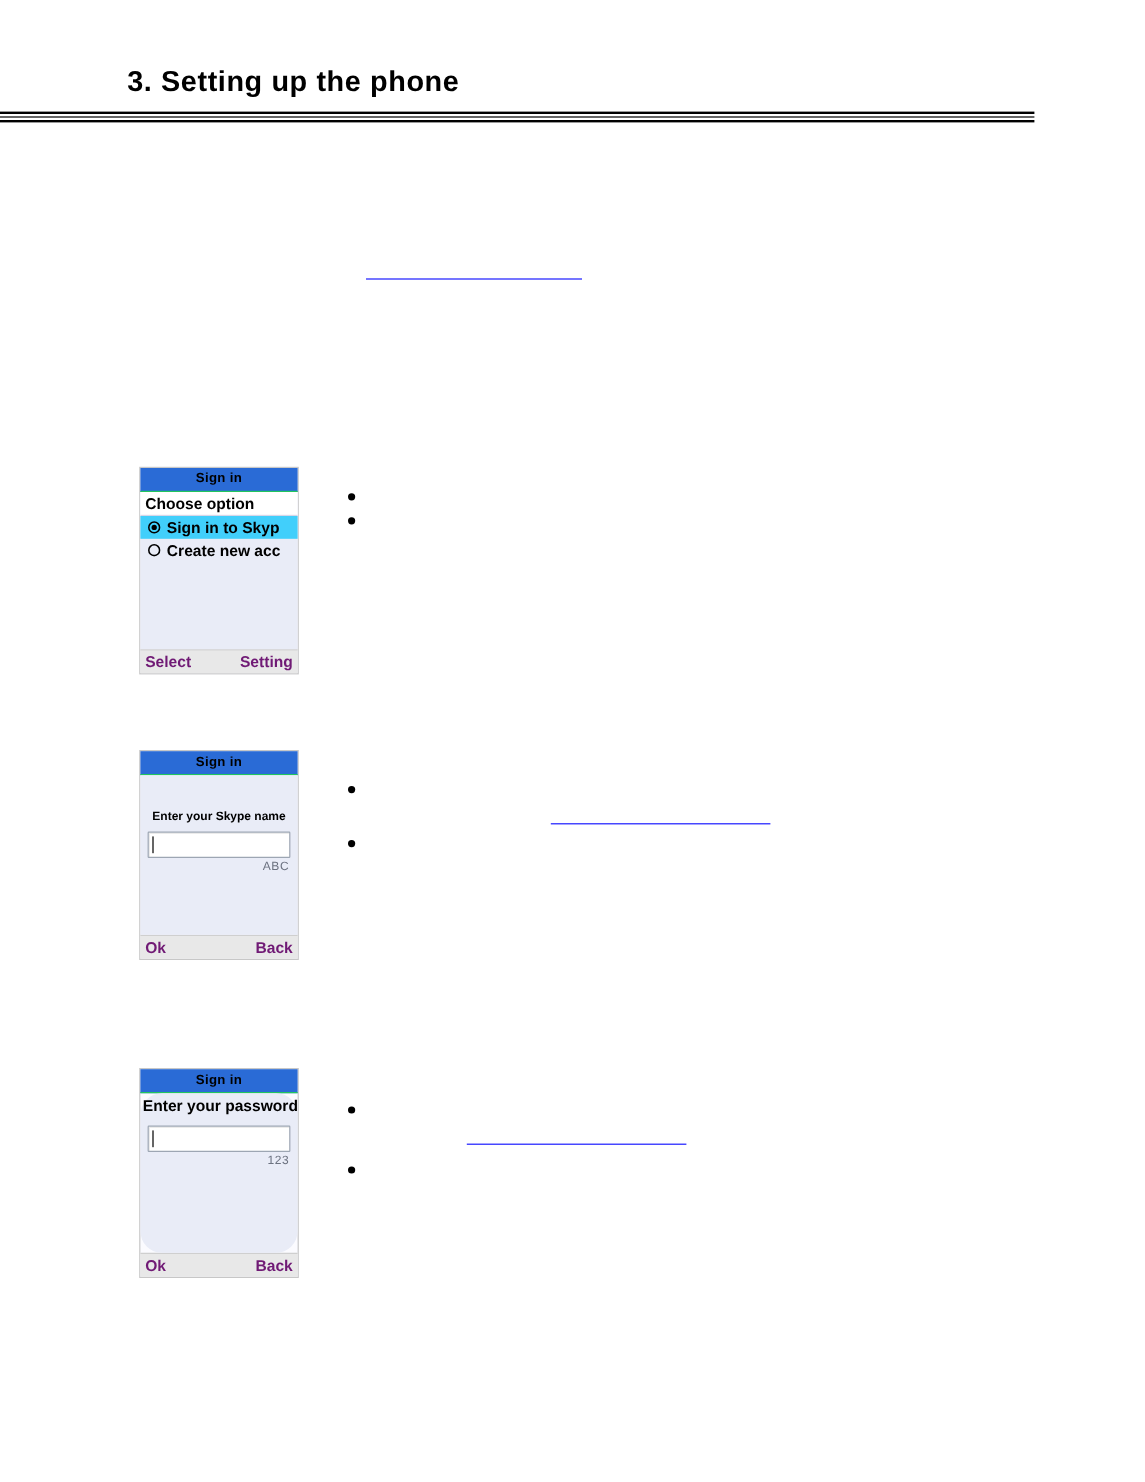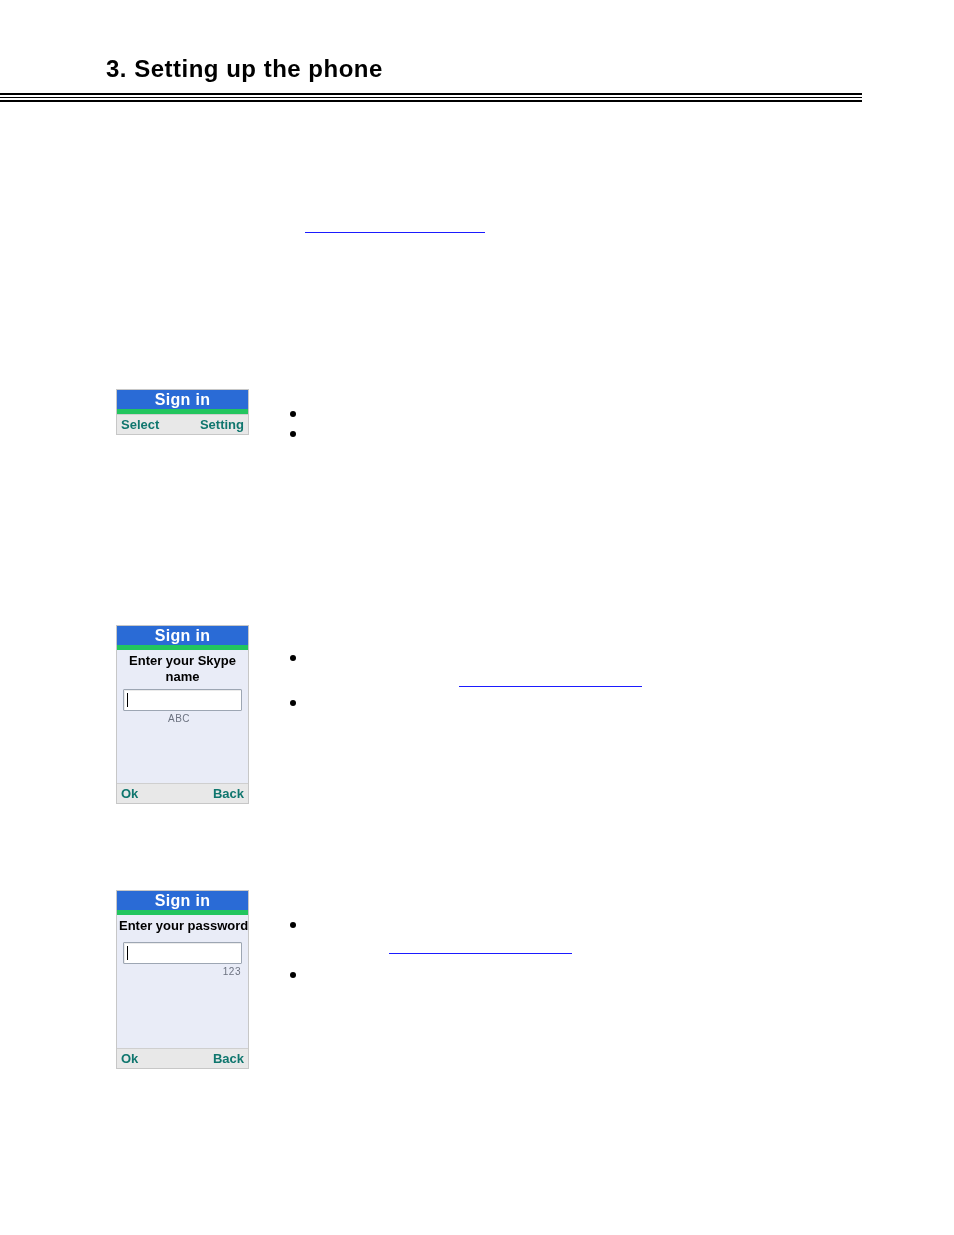--- a/index.html
+++ b/index.html
@@ -52,42 +52,42 @@
     left: 116px;
     width: 131px;
     border: 1px solid #c7c7c7;
     background: #fbfbff;
     font-family: Tahoma, Arial, sans-serif;
   }
   .phone .titlebar {
     height: 19px;
     line-height: 19px;
     background: #2a6bd6;
-    color: #ffffff;
+    color: #000000;
     text-align: center;
-    font-size: 16px;
+    font-size: 11px;
     font-weight: 700;
     letter-spacing: 0.3px;
-    border-bottom: 5px solid #22c55e;
+    border-bottom: 1px solid #22c55e;
   }
   .phone .ph-body {
     position: relative;
     background: #e9ecf7;
   }
   .phone .softkeys {
     height: 19px;
     line-height: 19px;
     font-size: 13px;
     font-weight: 700;
     display: flex;
     justify-content: space-between;
     padding: 0 4px;
     background: #e8e8e8;
     border-top: 1px solid #cfcfcf;
-    color: #0f766e;
+    color: #701a75;
   }
   .phone .softkeys span {
     cursor: default;
   }
 
   
   .p1 .ph-body { height: 131px; }
   .p1 .choose {
     padding: 2px 4px 2px 4px;
     font-size: 13px;
@@ -109,50 +109,51 @@
   .p1 .opt-row.sel {
     background: #41cffb;
     color: #000;
   }
   .p1 .opt-row svg { flex: 0 0 auto; }
 
   
   .p2 .ph-body { height: 131px; padding-top: 2px; }
   .p2 .prompt {
     text-align: center;
-    font-size: 13px;
+    font-size: 10px;
     font-weight: 700;
     line-height: 16px;
     padding: 1px 4px 4px;
+    margin-top: 24px;
   }
   .p2 .input-box {
     margin: 0 6px;
     height: 20px;
     border: 1px solid #9da6b3;
     background: #ffffff;
     border-radius: 1px;
     box-shadow: inset 1px 1px 0 rgba(0,0,0,0.08);
     display: flex;
     align-items: center;
     padding-left: 3px;
   }
   .p2 .caret {
     width: 1px; height: 14px; background: #000;
   }
   .p2 .abc {
-    text-align: center;
+    text-align: right;
     font-size: 10px;
     color: #6c7280;
     padding-right: 7px;
     margin-top: 2px;
     letter-spacing: 0.5px;
   }
 
   
-  .p3 .ph-body { height: 131px; padding-top: 2px; }
+  .p3 .ph-body { height: 131px; padding-top: 2px; border-radius: 18px; }
   .p3 .prompt {
     text-align: center;
     font-size: 13px;
     font-weight: 700;
     line-height: 16px;
     padding: 1px 2px 8px;
     white-space: nowrap;
   }
   .p3 .input-box {
     margin: 0 6px;
@@ -198,20 +199,36 @@
     <div class="r"></div>
   </div>
 
   <div class="link-underline" style="left:305px; top:232px; width:180px;"></div>
 
   <div class="bullet-dot" style="left:290px; top:411px;"></div>
   <div class="bullet-dot" style="left:290px; top:431px;"></div>
 
   <div class="phone p1" style="top:389px;">
     <div class="titlebar">Sign in</div>
+    <div class="ph-body">
+      <div class="choose">Choose option</div>
+      <div class="opt-row sel">
+        <svg width="11" height="11" viewBox="0 0 11 11">
+          <circle cx="5.5" cy="5.5" r="4.5" fill="none" stroke="#000" stroke-width="1.3"></circle>
+          <circle cx="5.5" cy="5.5" r="2.2" fill="#000"></circle>
+        </svg>
+        <span>Sign in to Skyp</span>
+      </div>
+      <div class="opt-row">
+        <svg width="11" height="11" viewBox="0 0 11 11">
+          <circle cx="5.5" cy="5.5" r="4.5" fill="none" stroke="#000" stroke-width="1.3"></circle>
+        </svg>
+        <span>Create new acc</span>
+      </div>
+    </div>
     <div class="softkeys">
       <span>Select</span>
       <span>Setting</span>
     </div>
   </div>
 
   <div class="bullet-dot" style="left:290px; top:655px;"></div>
   <div class="bullet-dot" style="left:290px; top:700px;"></div>
 
   <div class="link-underline" style="left:459px; top:686px; width:183px;"></div>

